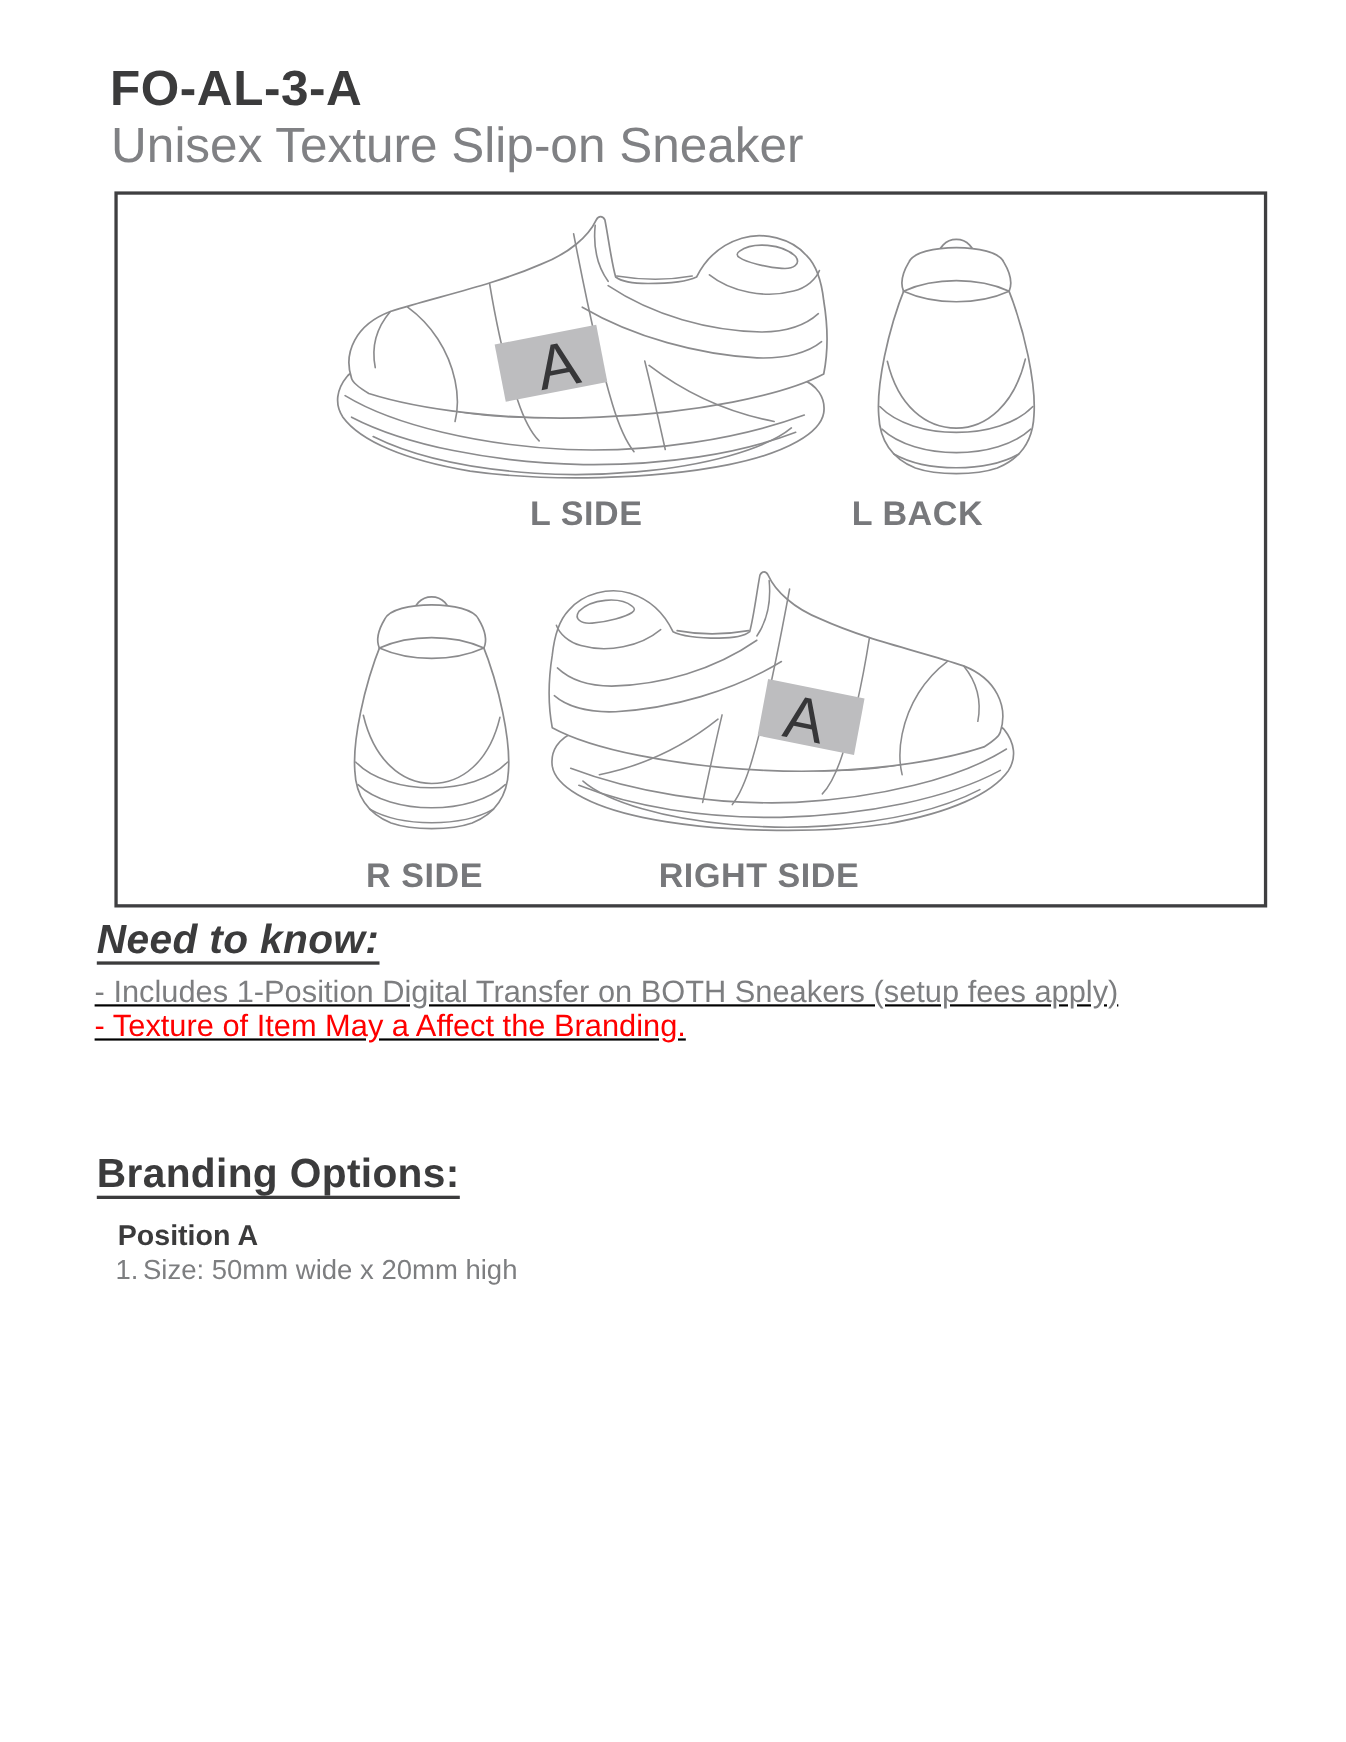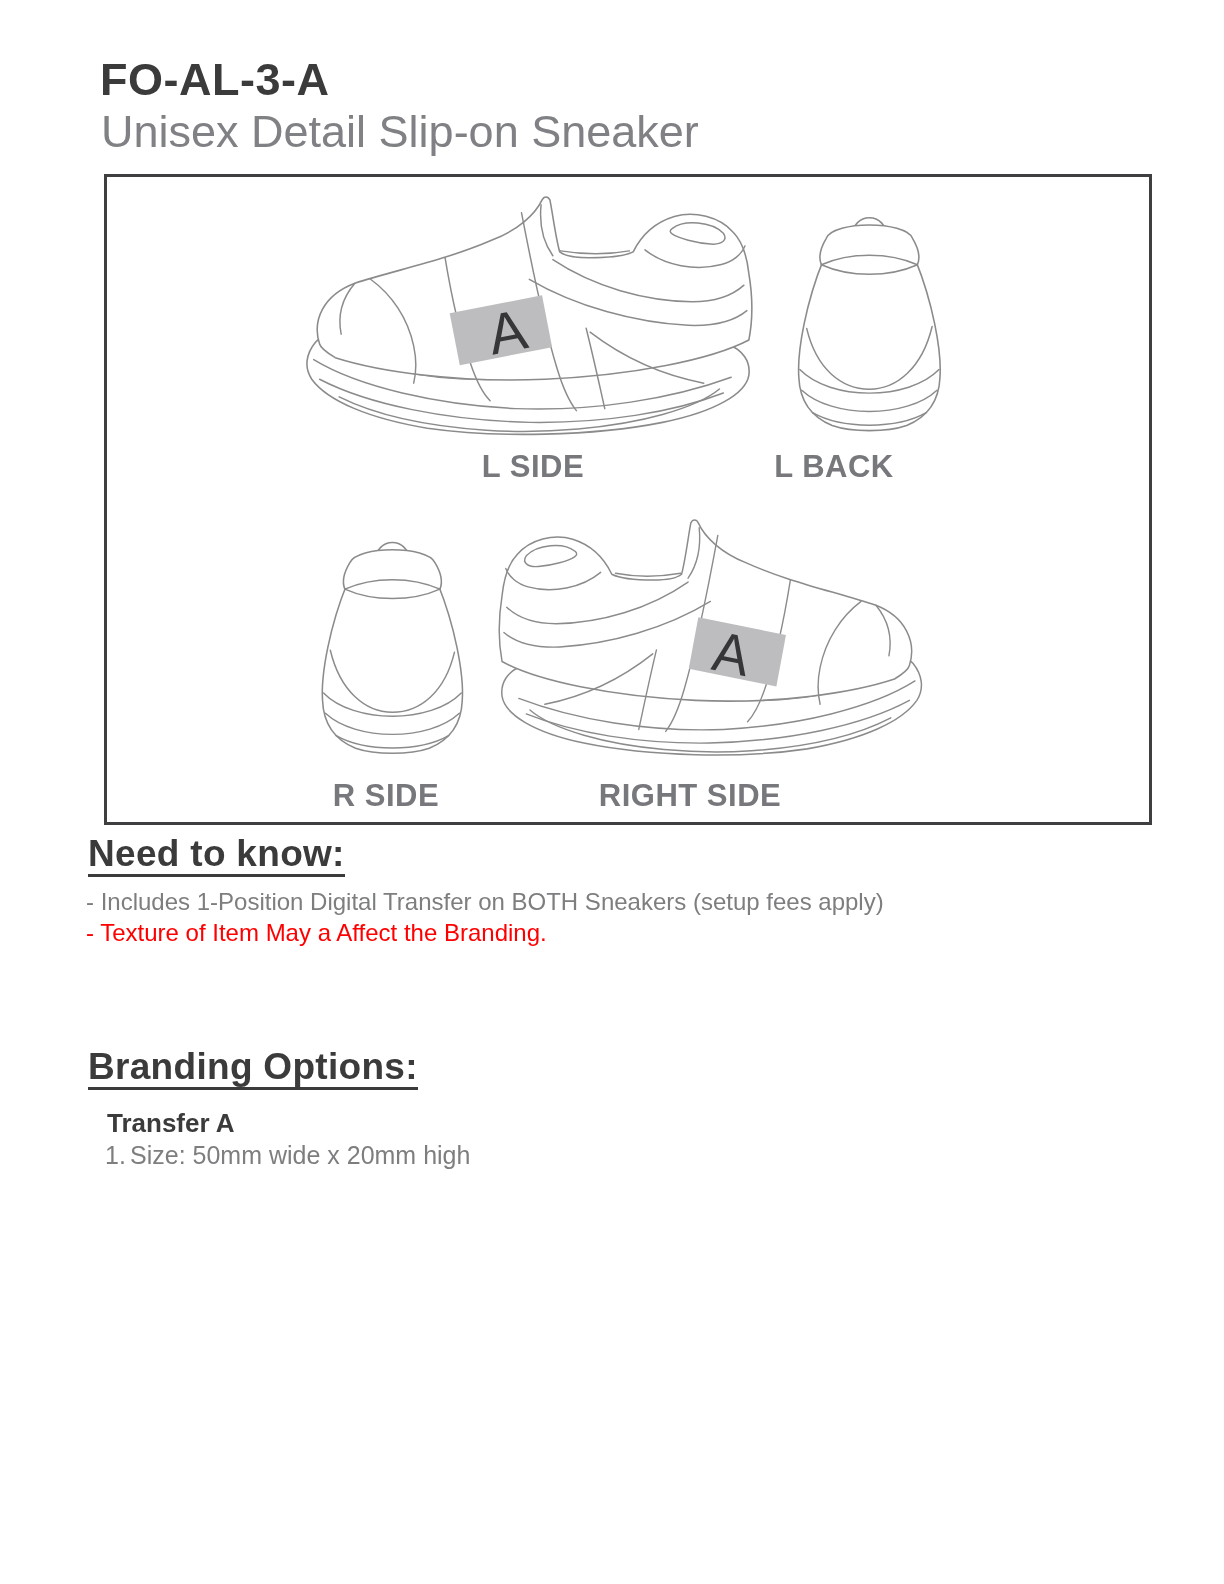--- a/index.html
+++ b/index.html
@@ -16,41 +16,41 @@
   .subtitle{left:101px;top:109px;font-size:45px;font-weight:400;color:var(--gray_subtitle);
             line-height:1;}
   .drawing-box{left:104px;top:174px;width:1048px;height:651px;border:3px solid var(--box_border);
                box-sizing:border-box;background:#fff;}
   .drawing-box svg{display:block;width:100%;height:100%;}
   .view-label{font-size:31px;font-weight:bold;color:var(--label_gray);width:200px;
               text-align:center;line-height:1.1;letter-spacing:.5px;}
   .h-underlined{font-size:37px;font-weight:bold;color:var(--dark_text);line-height:1;
                 display:inline-block;border-bottom:3px solid var(--dark_text);
                 padding-bottom:2px;letter-spacing:.3px;}
-  .notes{left:86px;top:886px;font-size:24px;line-height:31px;}
+  .notes{left:86px;top:886px;font-size:28px;line-height:31px;text-decoration:underline;}
   .note-line[data-color="gray"]{color:var(--gray_text);}
   .note-line[data-color="red"]{color:var(--red_text);}
   .position-title{left:107px;top:1110px;font-size:26px;font-weight:bold;color:var(--dark_text);
                   line-height:1;}
   .option{left:105px;top:1141px;display:flex;font-size:25px;line-height:28px;color:var(--gray_text);}
   .option-num{width:25px;flex:0 0 auto;}
   
   .ln{fill:none;stroke:var(--line_art);stroke-width:1.5;stroke-linecap:round;}
   .fw{fill:#ffffff;stroke:var(--line_art);stroke-width:1.6;stroke-linejoin:round;}
   .patch{fill:var(--patch_gray);stroke:none;}
   .marker{fill:var(--marker_text);font-family:"Liberation Sans",sans-serif;font-size:58px;
           font-weight:400;}
 </style>
 </head>
 <body>
 
 <div id="page">
 
   <div class="abs title">FO-AL-3-A</div>
-  <div class="abs subtitle">Unisex Detail Slip-on Sneaker</div>
+  <div class="abs subtitle">Unisex Texture Slip-on Sneaker</div>
 
   <div class="abs drawing-box">
     <svg viewBox="0 0 1042 645" xmlns="http://www.w3.org/2000/svg">
       <defs>
         <g id="side-shoe">
 
           <path class="fw" d="M16,150 C6,162 4,176 12,188 C28,210 70,228 130,238 C200,248 300,246 370,232 C425,221 455,202 458,184 C460,170 452,158 436,152 C380,170 280,186 200,188 C120,190 60,172 30,150 C24,146 19,146 16,150 Z"></path>
           <path class="ln" d="M14,168 C60,196 140,214 220,218 C300,221 380,208 440,186"></path>
           <path class="ln" d="M20,188 C70,214 150,230 235,232 C310,233 380,222 432,202"></path>
           <path class="ln" d="M40,206 C80,226 130,236 190,240 C250,244 320,238 370,224 C395,217 416,208 428,198"></path>
@@ -109,34 +109,34 @@
           <use href="#side-shoe"></use>
         </g>
     </svg>
   </div>
 
   <div class="abs view-label" style="left:433px;top:450px;">L SIDE</div>
   <div class="abs view-label" style="left:734px;top:450px;">L BACK</div>
   <div class="abs view-label" style="left:286px;top:779px;">R SIDE</div>
   <div class="abs view-label" style="left:590px;top:779px;">RIGHT SIDE</div>
 
-  <div class="abs" style="left:88px;top:835px;">
+  <div class="abs" style="left:88px;top:835px;font-style:italic;">
     <span class="h-underlined">Need to know:</span>
   </div>
 
   <div class="abs notes">
     <div class="note-line" data-color="gray">- Includes 1-Position Digital Transfer on BOTH Sneakers (setup fees apply)</div>
     <div class="note-line" data-color="red">- Texture of Item May a Affect the Branding.</div>
   </div>
 
   <div class="abs" style="left:88px;top:1048px;">
     <span class="h-underlined">Branding Options:</span>
   </div>
 
-  <div class="abs position-title">Transfer A</div>
+  <div class="abs position-title">Position A</div>
 
   <div class="abs option">
     <span class="option-num">1.</span>
     <div>
       <div>Size: 50mm wide x 20mm high</div>
     </div>
   </div>
 
 </div>
 

